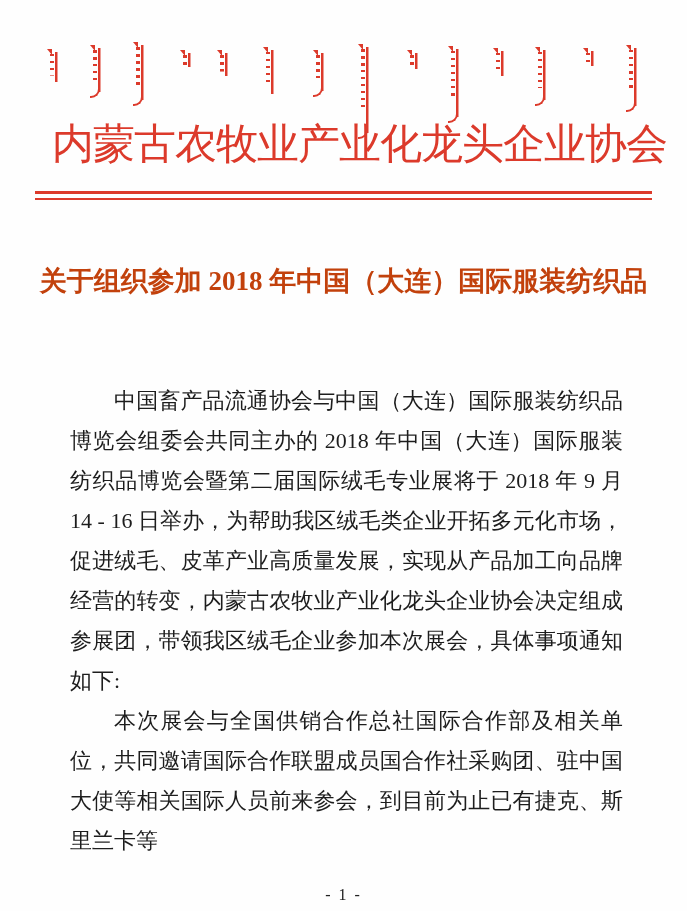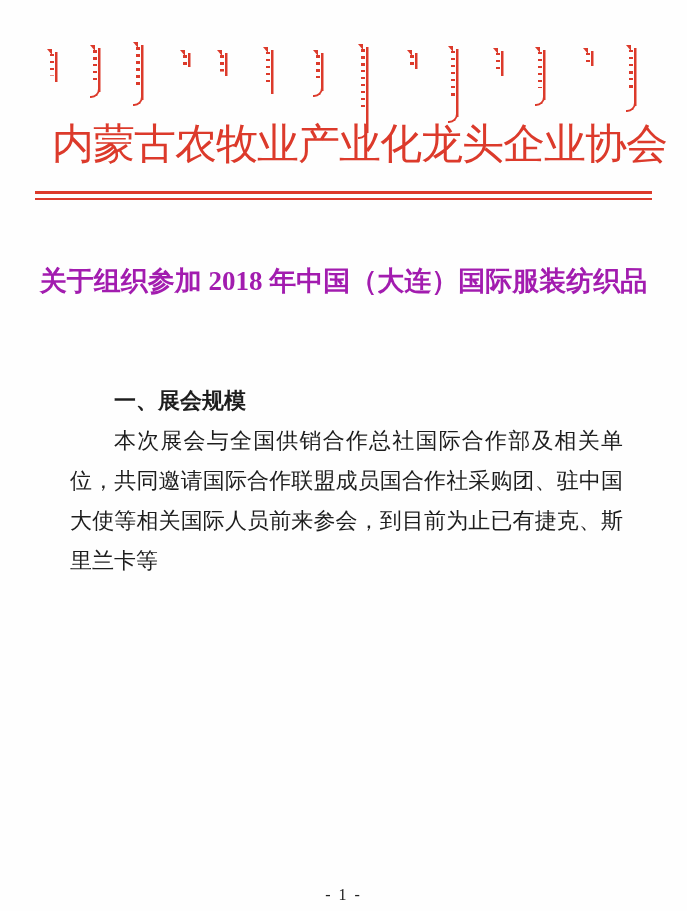--- a/index.html
+++ b/index.html
@@ -56,21 +56,21 @@
     border-top:3px solid var(--red);
     border-bottom:2px solid var(--red);
   }
 
   
   .doc-title{
     position:absolute;top:260px;left:0;width:100%;
     text-align:center;
     font-size:27px;font-weight:bold;
     line-height:42px;
-    color:#a21caf;
+    color:#c2410c;
   }
 
   
   .doc-body{
     position:absolute;top:381px;left:70px;width:553px;
     font-size:22px;
     line-height:40px;
     text-align:justify;
     color:var(--ink);
   }
@@ -117,19 +117,19 @@
       </div>
     <div class="org-name">内蒙古农牧业产业化龙头企业协会</div>
     <div class="double-rule"></div>
   </div>
 
   <div class="doc-title">
     <div>关于组织参加 2018 年中国（大连）国际服装纺织品</div>
   </div>
 
   <div class="doc-body">
-    <p class="section-heading">一、展会规模</p>
+    <p class="indent">中国畜产品流通协会与中国（大连）国际服装纺织品博览会组委会共同主办的 2018 年中国（大连）国际服装纺织品博览会暨第二届国际绒毛专业展将于 2018 年 9 月 14 - 16 日举办，为帮助我区绒毛类企业开拓多元化市场，促进绒毛、皮革产业高质量发展，实现从产品加工向品牌经营的转变，内蒙古农牧业产业化龙头企业协会决定组成参展团，带领我区绒毛企业参加本次展会，具体事项通知如下:</p>
     <p class="indent">本次展会与全国供销合作总社国际合作部及相关单位，共同邀请国际合作联盟成员国合作社采购团、驻中国大使等相关国际人员前来参会，到目前为止已有捷克、斯里兰卡等</p>
   </div>
 
   <div class="page-number">- 1 -</div>
 
 </div>
 
 </body></html>

